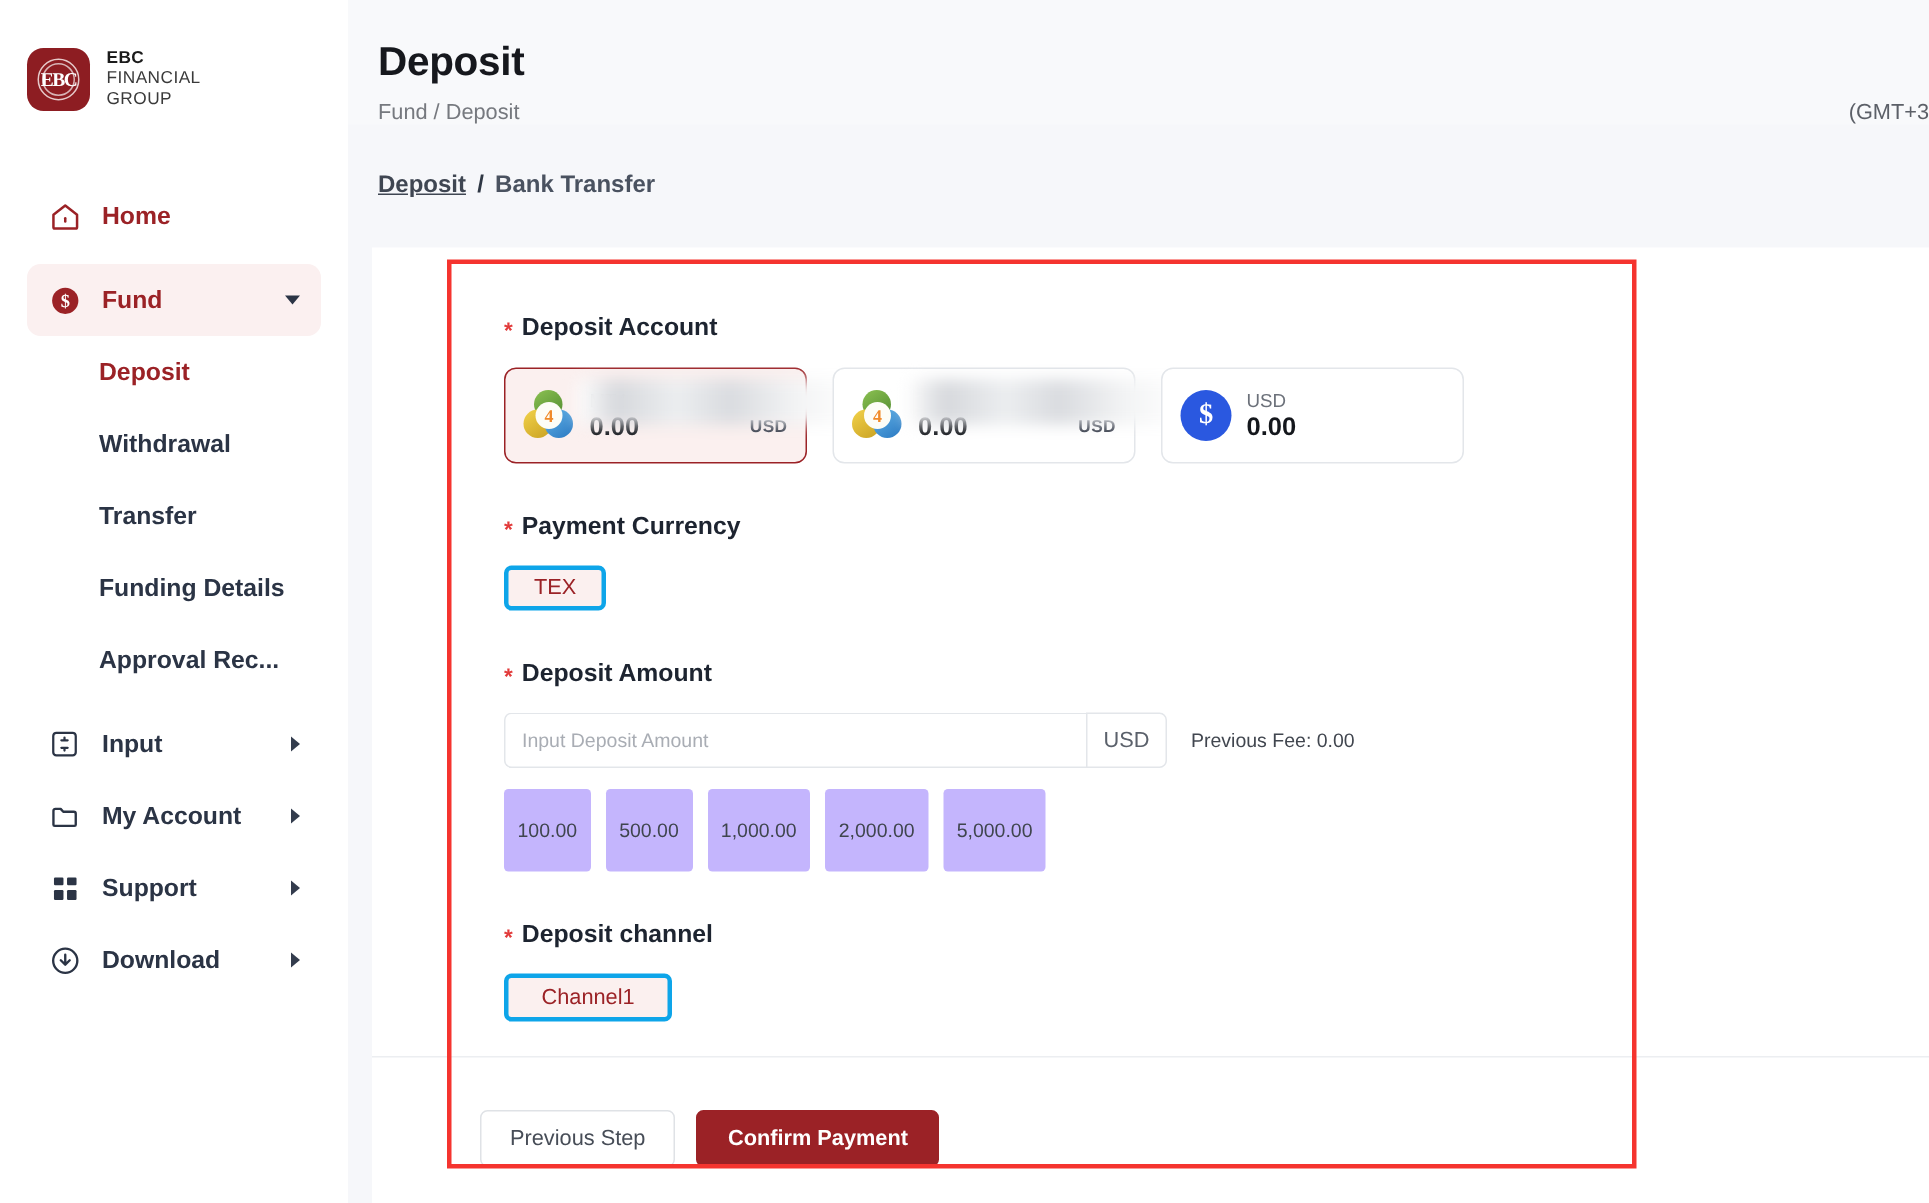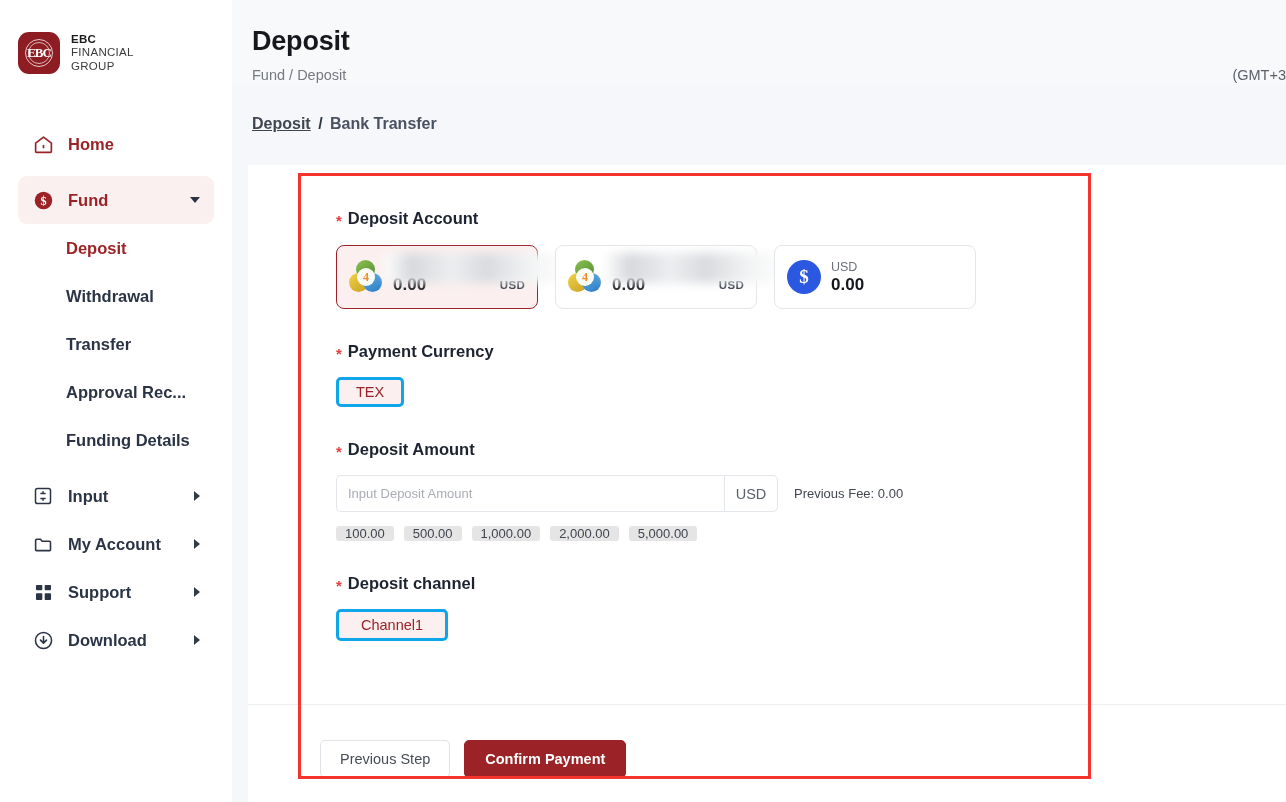--- a/index.html
+++ b/index.html
@@ -142,21 +142,21 @@
   }
   .amount-input::placeholder { color: #a9adb4; }
   .amount-suffix {
     width: 54px; height: 37px; border: 1px solid #e3e6ea; border-radius: 0 5px 5px 0;
     display: flex; align-items: center; justify-content: center;
     font-size: 14.5px; color: #5b616b; background: #ffffff;
   }
   .fee { margin-left: 16px; font-size: 13px; color: #41464f; }
   .quick-row { display: flex; gap: 10px; margin-top: 14px; }
   .quick {
-    background: #e5e5e5; border-radius: 3px; padding: 0 9px;
+    background: #c4b5fd; border-radius: 3px; padding: 20px 9px;
     font-size: 13px; color: #3f454e; cursor: pointer;
   }
 
   .divider { position: absolute; left: 0; right: 0; top: 539px; height: 1px; background: #eceef1; }
   .btn-row { position: absolute; left: 72px; top: 575px; display: flex; gap: 14px; justify-content: flex-end; }
   .btn {
     height: 38px; display: flex; align-items: center; justify-content: center;
     border-radius: 5px; font-size: 14.5px; cursor: pointer;
   }
   .btn-prev { padding: 0 19px; border: 1px solid #dfe2e6; background: #ffffff; color: #474d57; }
@@ -216,24 +216,24 @@
       <div class="sub-item active">
         <span>Deposit</span>
       </div>
       <div class="sub-item">
         <span>Withdrawal</span>
       </div>
       <div class="sub-item">
         <span>Transfer</span>
       </div>
       <div class="sub-item">
+        <span>Funding Details</span>
+      </div>
+      <div class="sub-item">
         <span>Approval Rec...</span>
-      </div>
-      <div class="sub-item">
-        <span>Funding Details</span>
       </div>
 
       <div class="nav-gap"></div>
 
       <div class="nav-item">
         <span class="nav-icon">
           <svg width="20" height="20" viewBox="0 0 24 24" fill="none" stroke="#2b3445" stroke-width="1.8" stroke-linecap="round" stroke-linejoin="round">
             <rect x="3" y="3" width="18" height="18" rx="2.5"></rect>
             <path d="M9.5 9h5M9.5 15h5M12 6.8v2.2M12 15v2.2"></path>
           </svg>

